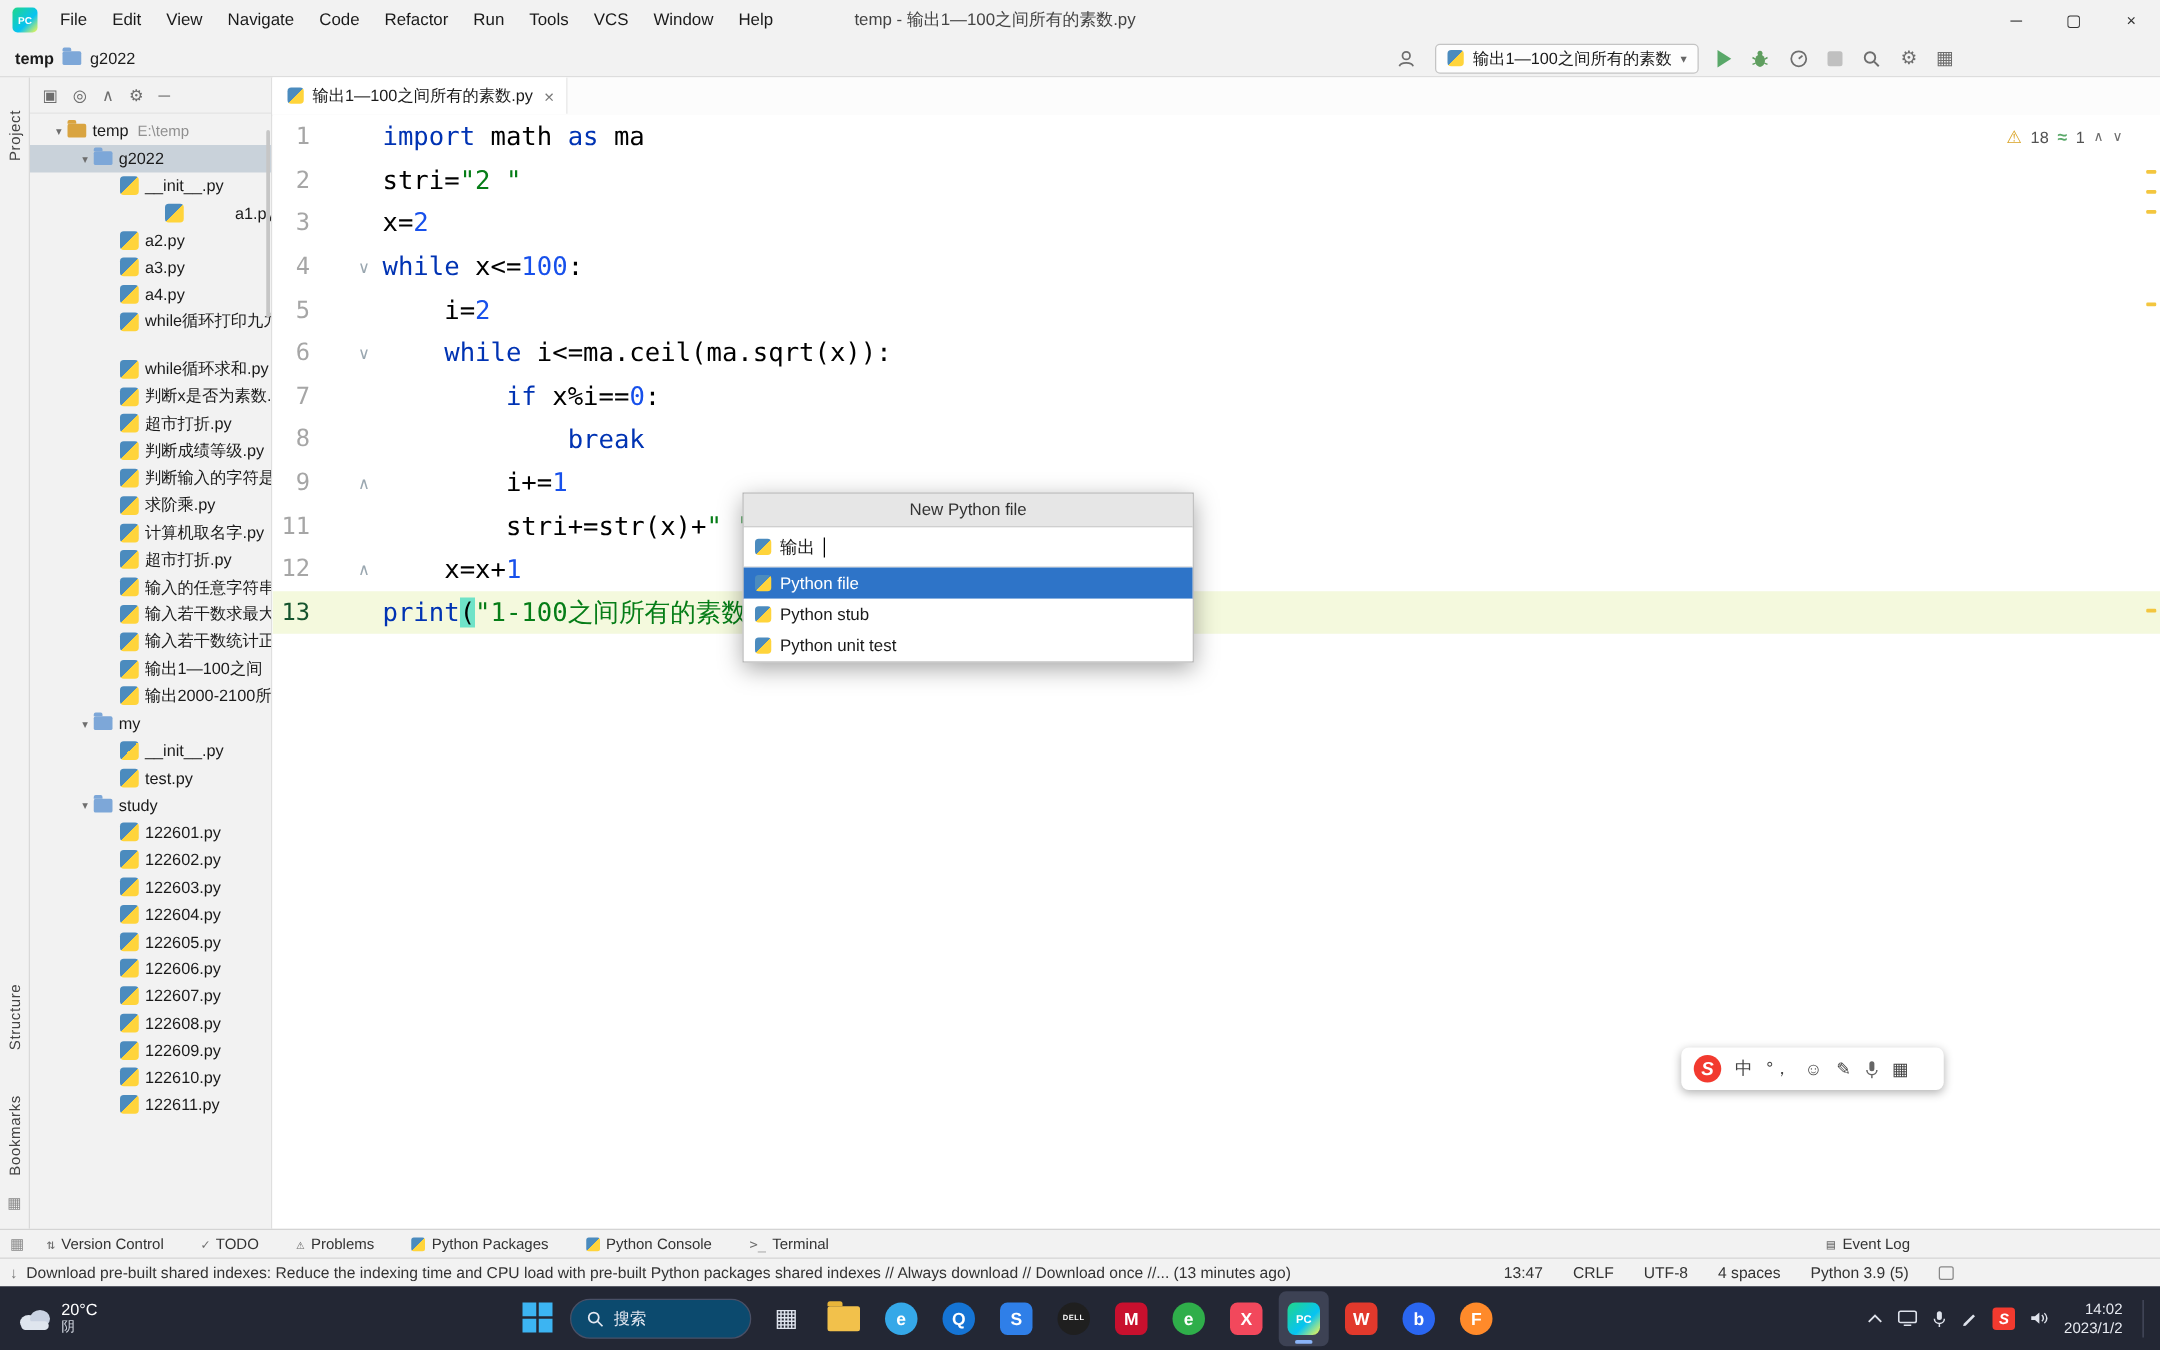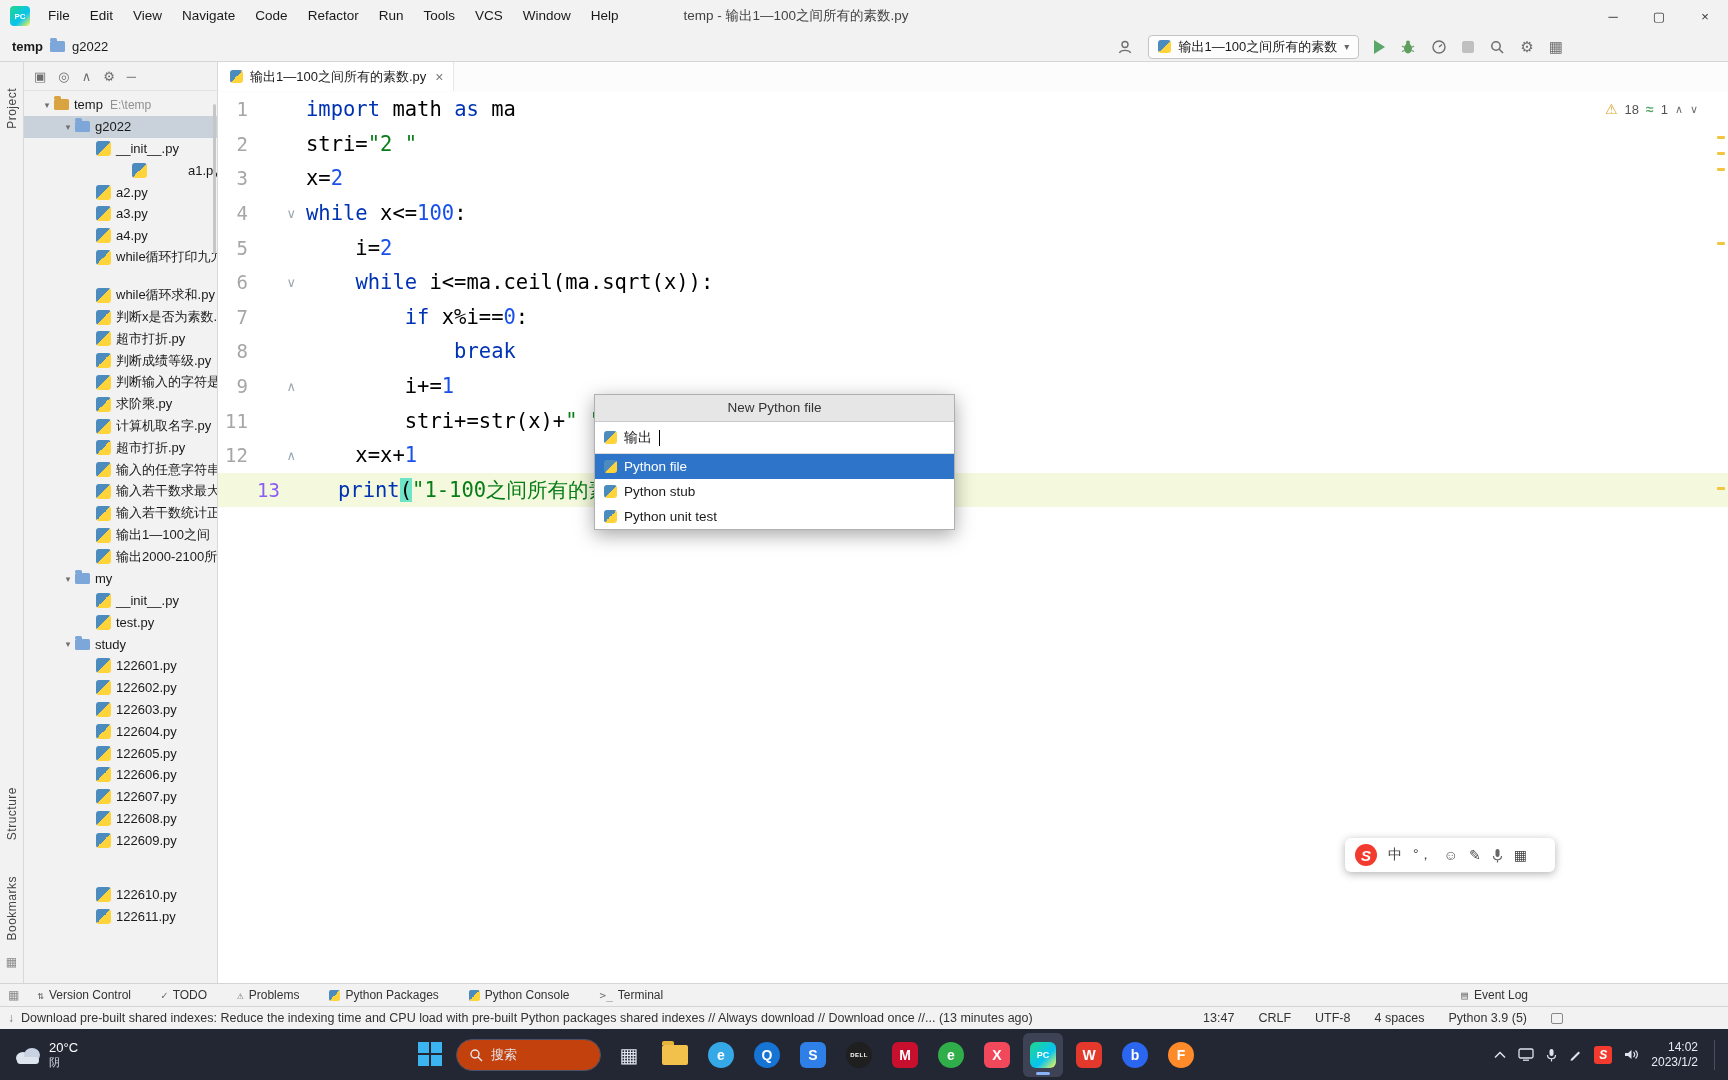--- a/index.html
+++ b/index.html
@@ -67,21 +67,21 @@
   .editor{position:absolute;top:62px;left:218px;right:0;bottom:97px;background:#fff;}
   .tabbar{height:30px;background:#fcfcfc;border-bottom:1px solid #dadada;display:flex;align-items:flex-start;}
   .tab{display:flex;align-items:center;gap:7px;height:29px;padding:0 10px 0 12px;font-size:13px;
        background:#fff;border-right:1px solid #e6e6e6;}
   .tab-close{color:#7a7a7a;font-size:14px;margin-left:2px;}
   .ebody{position:absolute;top:30px;left:0;right:0;bottom:0;overflow:hidden;background:#fff;}
   .cl{display:flex;align-items:center;height:34.6px;}
   .cl.cur{background:#f4f9dd;}
   .lnum{width:30px;flex:0 0 30px;text-align:right;color:#a6a6a6;font-size:19px;
         font-family:"DejaVu Sans Mono",monospace;}
-  .cl.cur .lnum{color:#8b5cf6;margin-left:32px;}
+  .cl.cur .lnum{color:#14532d;}
   .lfold{width:58px;flex:0 0 58px;text-align:right;padding-right:10px;box-sizing:border-box;
          color:#9aa7b0;font-size:13px;}
   .lcode{font-family:"DejaVu Sans Mono",monospace;font-size:20.5px;white-space:pre;}
   .tk-p{color:#000;} .tk-k{color:#0033b3;} .tk-n{color:#1750eb;} .tk-s{color:#067d17;}
   .tk-b{color:#0033b3;} .tk-h{background:#6fe3c8;color:#000;}
   .inspect{position:absolute;top:9px;right:30px;display:flex;align-items:center;gap:7px;
            font-size:13px;color:#535353;}
   .warn-tri{color:#d9a326;font-size:14px;}
   .typo-ic{color:#59a869;font-size:14px;font-weight:bold;}
   .chev{color:#6e6e6e;font-size:11px;}
@@ -113,21 +113,21 @@
   .msg-right{margin-left:auto;display:flex;align-items:center;gap:24px;white-space:nowrap;}
   .lockic{width:10px;height:9px;border:1px solid #888;border-radius:2px;}
   
   .taskbar{position:absolute;top:1029px;left:0;right:0;height:51px;background:#232734;z-index:70;}
   .weather{position:absolute;left:12px;top:0;height:51px;display:flex;align-items:center;gap:7px;color:#fff;}
   .wtxt{display:flex;flex-direction:column;line-height:1.15;}
   .wtemp{font-size:13px;} .wdesc{font-size:11px;color:#cfd4de;}
   .tb-center{position:absolute;left:418px;top:0;height:51px;display:flex;align-items:center;gap:8px;}
   .wstart{width:26px;height:26px;display:grid;grid-template-columns:11px 11px;grid-template-rows:11px 11px;gap:2px;margin-right:4px;}
   .wstart span{background:#3cb4f2;}
-  .spill{width:145px;height:32px;border-radius:16px;background:#c2410c;border:1px solid #4a5066;
+  .spill{width:145px;height:32px;border-radius:16px;background:#0c4a6e;border:1px solid #4a5066;
          display:flex;align-items:center;gap:8px;padding:0 12px;color:#e6e9f2;font-size:13px;box-sizing:border-box;}
   .tapp{width:40px;height:44px;display:flex;align-items:center;justify-content:center;position:relative;border-radius:6px;}
   .tapp.act{background:#3d4254;}
   .tapp .indic{position:absolute;bottom:2px;left:13px;width:14px;height:3px;border-radius:2px;background:#8ab4f8;}
   .tic{width:26px;height:26px;display:flex;align-items:center;justify-content:center;
        color:#fff;font-weight:bold;font-size:14px;}
   .tic.circle{border-radius:50%;} .tic.rounded{border-radius:6px;} .tic.glyph{font-size:20px;font-weight:normal;}
   .tic.dell{font-size:6px;letter-spacing:.5px;border-radius:50%;}
   .tfolder{width:26px;height:20px;background:#f2c14b;border-radius:2px;position:relative;}
   .tfolder::before{content:"";position:absolute;top:-4px;left:0;width:12px;height:4px;background:#e8b53a;border-radius:2px 2px 0 0;}
@@ -392,21 +392,21 @@
         <div class="trow" style="padding-left: 58px;">
           <span class="arrow"></span>
           <span class="py-ico"></span>
           <span class="tlabel">122608.py</span>
         </div>
         <div class="trow" style="padding-left: 58px;">
           <span class="arrow"></span>
           <span class="py-ico"></span>
           <span class="tlabel">122609.py</span>
         </div>
-        <div class="trow" style="padding-left: 58px; margin-top: 33px;">
+        <div class="trow" style="padding-left: 58px;">
           <span class="arrow"></span>
           <span class="py-ico"></span>
           <span class="tlabel">122610.py</span>
         </div>
         <div class="trow" style="padding-left: 58px;">
           <span class="arrow"></span>
           <span class="py-ico"></span>
           <span class="tlabel">122611.py</span>
         </div>
       </div>

